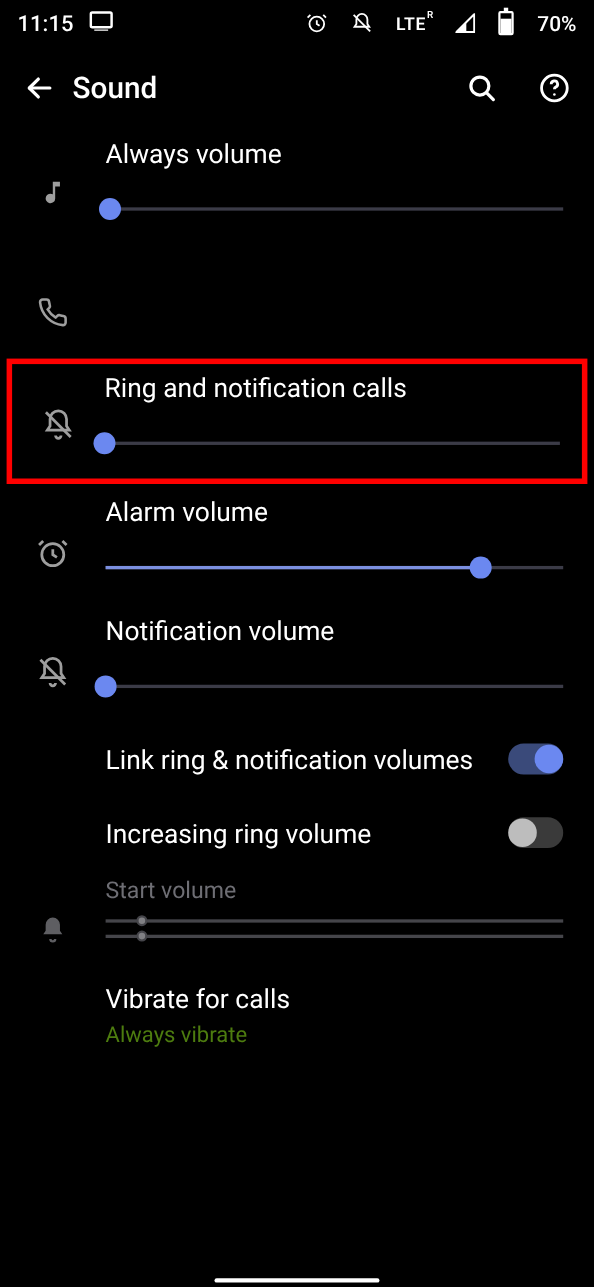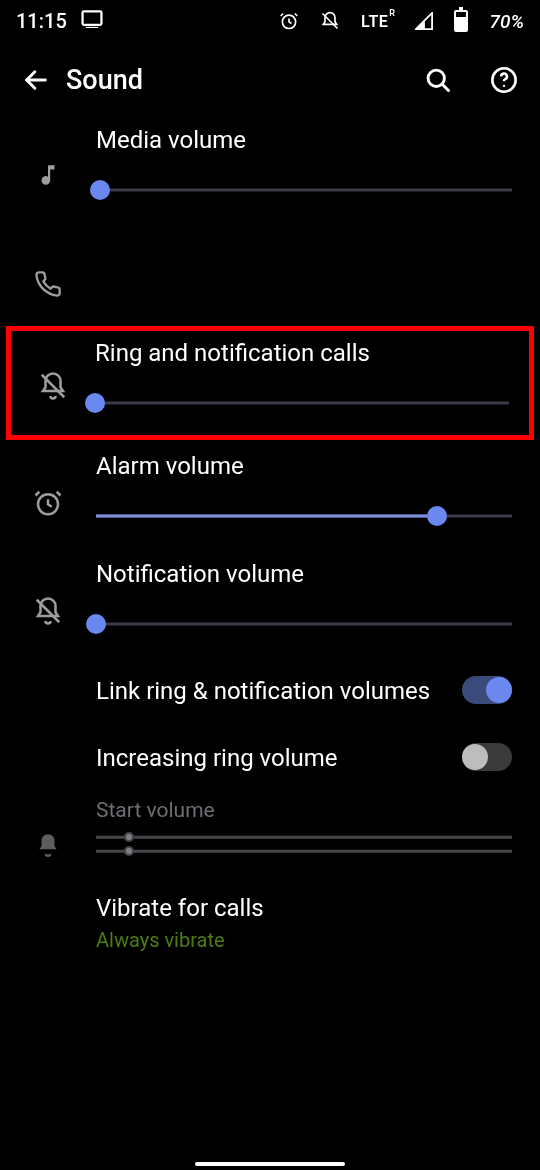--- a/index.html
+++ b/index.html
@@ -29,21 +29,21 @@
   .lte { font-size:16px; font-weight:600; letter-spacing:0.5px;}
   .lte sup{font-size:9px; position:relative; top:-4px; left:1px;}
   .battery-box {
     width:14px; height:22px; border:2px solid #fff; border-radius:2px;
     position:relative; display:flex; align-items:flex-end;
   }
   .battery-box::before{
     content:""; position:absolute; top:-5px; left:3px; width:4px; height:3px; background:#fff;
   }
   .battery-fill{ background:#fff; width:100%; height:70%;}
-  .batt-pct{ font-size:19px; font-weight:500;font-style:italic;}
+  .batt-pct{ font-size:19px; font-weight:500;}
 
   
   .app-bar{
     display:flex; align-items:center; gap:16px;
     padding: 28px 22px 20px 22px;
   }
   .app-bar .title{
     font-size:27px; font-weight:500; flex:1;
   }
   .iconbtn{ color:#fff; display:flex; align-items:center; justify-content:center;}
@@ -197,21 +197,21 @@
   </span>
 </div>
 
 <div class="row">
   <div class="row-icon">
     <svg width="26" height="26" viewBox="0 0 24 24" fill="#9e9e9e">
         <path d="M12 3v10.55A4 4 0 1 0 14 17V7h4V3h-6z"></path>
       </svg>
   </div>
   <div class="row-body">
-    <div class="row-label">Media volume</div>
+    <div class="row-label">Always volume</div>
     <div class="slider">
       <div class="track"></div>
         <div class="fill" style="width:1%"></div>
         <div class="thumb" style="left:1%"></div>
     </div>
   </div>
 </div>
 
 <div class="row">
   <div class="row-icon">

